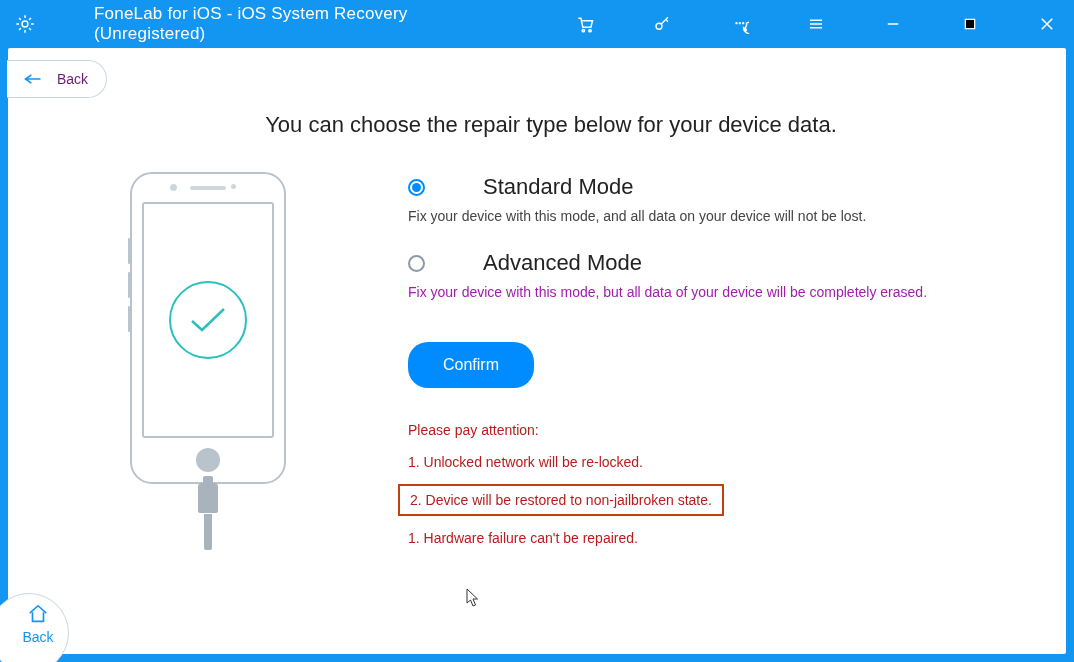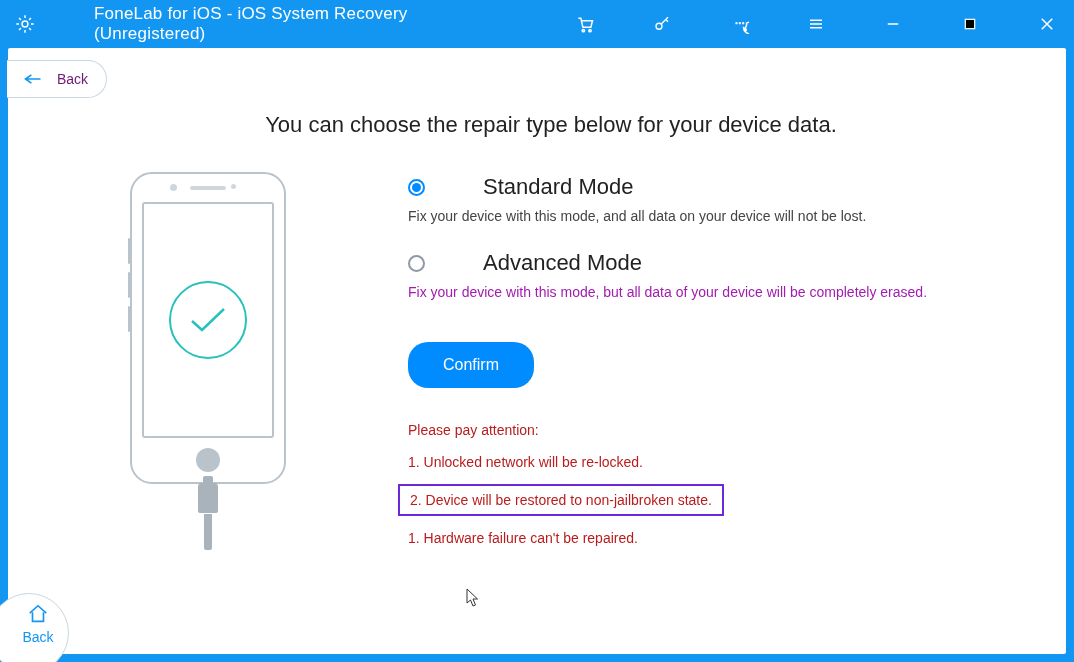--- a/index.html
+++ b/index.html
@@ -123,21 +123,21 @@
     margin-top: 22px;
     width: 126px; height: 46px;
     background:#008cff; color:#fff; border:none; border-radius:20px;
     font-size:16px; cursor:pointer;
   }
 
   .attention { margin-top: 34px; font-size:14px; color:#b91c1c; }
   .attention .lead { margin-bottom: 16px; }
   .attention .item { margin-bottom: 14px; padding:0 0; }
   .attention .item.boxed {
-    border:2px solid #6d28d9;
+    border:2px solid #c2410c;
     padding: 6px 10px;
     margin-left:-10px;
     margin-right: 24px;
     display:inline-block;
     min-width: 290px;
   }
 
   .cursor {
     position:absolute; left:458px; top:420px; width:14px; height:20px; pointer-events:none;
   }

